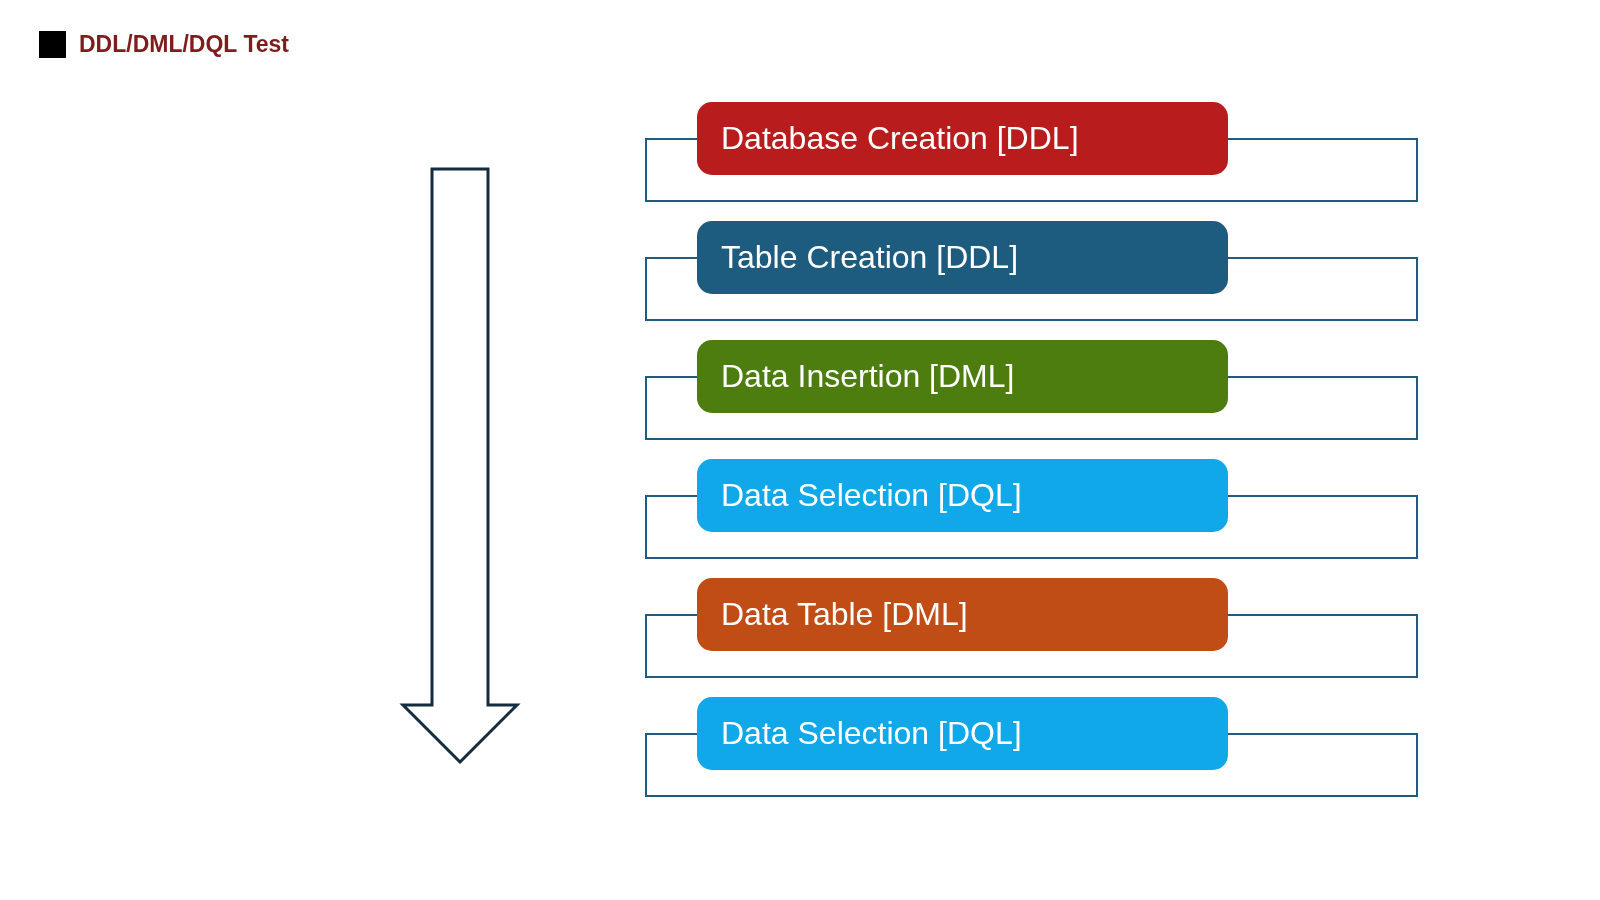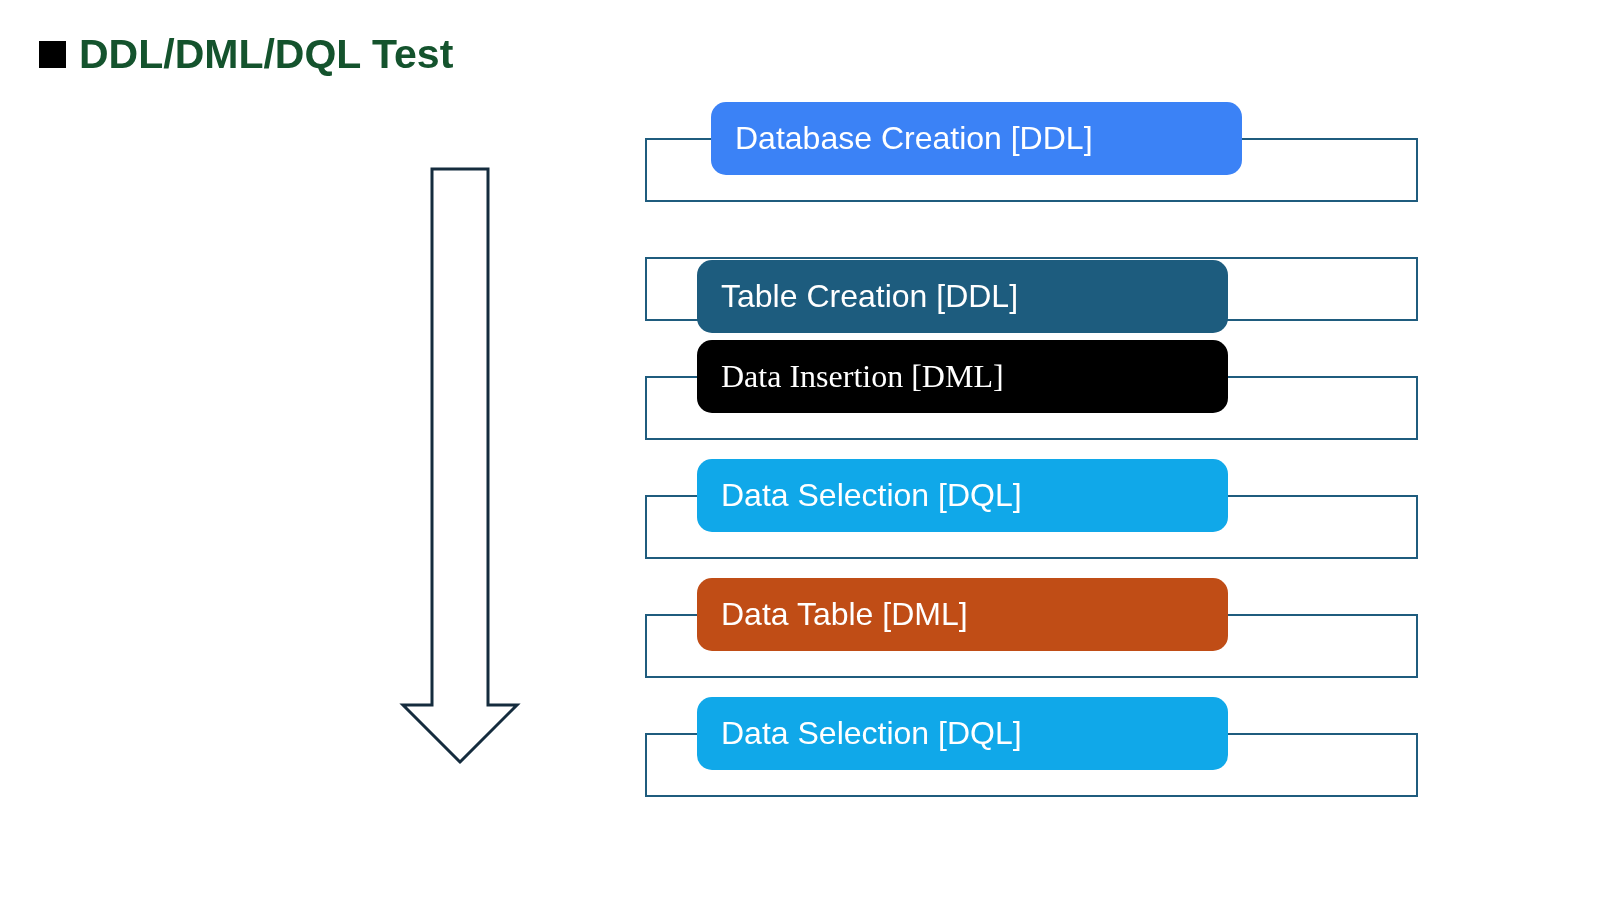--- a/index.html
+++ b/index.html
@@ -21,23 +21,23 @@
     align-items: center;
     gap: 13px;
   }
   .title-bullet {
     width: 27px;
     height: 27px;
     background: #000000;
     flex: 0 0 auto;
   }
   .title-text {
-    font-size: 41px;
+    font-size: 23px;
     font-weight: bold;
-    color: #14532d;
+    color: #7f1d1d;
     white-space: nowrap;
   }
 
   
   .arrow-svg {
     position: absolute;
     left: 395px;
     top: 160px;
     width: 135px;
     height: 615px;
@@ -92,35 +92,35 @@
     <div class="title-bullet"></div>
     <div class="title-text">DDL/DML/DQL Test</div>
   </div>
 
   <svg class="arrow-svg" viewBox="0 0 135 615">
     <polygon points="37,9 93,9 93,545 122,545 65,602 8,545 37,545" fill="#ffffff" stroke-width="3" stroke-linejoin="miter" stroke="#152c3e"></polygon>
   </svg>
 
   <div class="step-row row-0">
     <div class="step-outline" style="border-color: rgb(31, 92, 126);"></div>
-    <div class="step-pill" style="background-color: #3b82f6; margin-left: 14px;">
+    <div class="step-pill" style="background-color: #b91c1c;">
       <span>Database Creation [DDL]</span>
     </div>
   </div>
 
   <div class="step-row row-1">
     <div class="step-outline" style="border-color: rgb(31, 92, 126);"></div>
-    <div class="step-pill" style="background-color: rgb(29, 92, 126); margin-top: 39px;">
+    <div class="step-pill" style="background-color: rgb(29, 92, 126);">
       <span>Table Creation [DDL]</span>
     </div>
   </div>
 
   <div class="step-row row-2">
     <div class="step-outline" style="border-color: rgb(31, 92, 126);"></div>
-    <div class="step-pill" style="background-color: #000000; font-family: Liberation Serif, serif;">
+    <div class="step-pill" style="background-color: #4d7c0f;">
       <span>Data Insertion [DML]</span>
     </div>
   </div>
 
   <div class="step-row row-3">
     <div class="step-outline" style="border-color: rgb(31, 92, 126);"></div>
     <div class="step-pill" style="background-color: rgb(16, 168, 233);">
       <span>Data Selection [DQL]</span>
     </div>
   </div>

